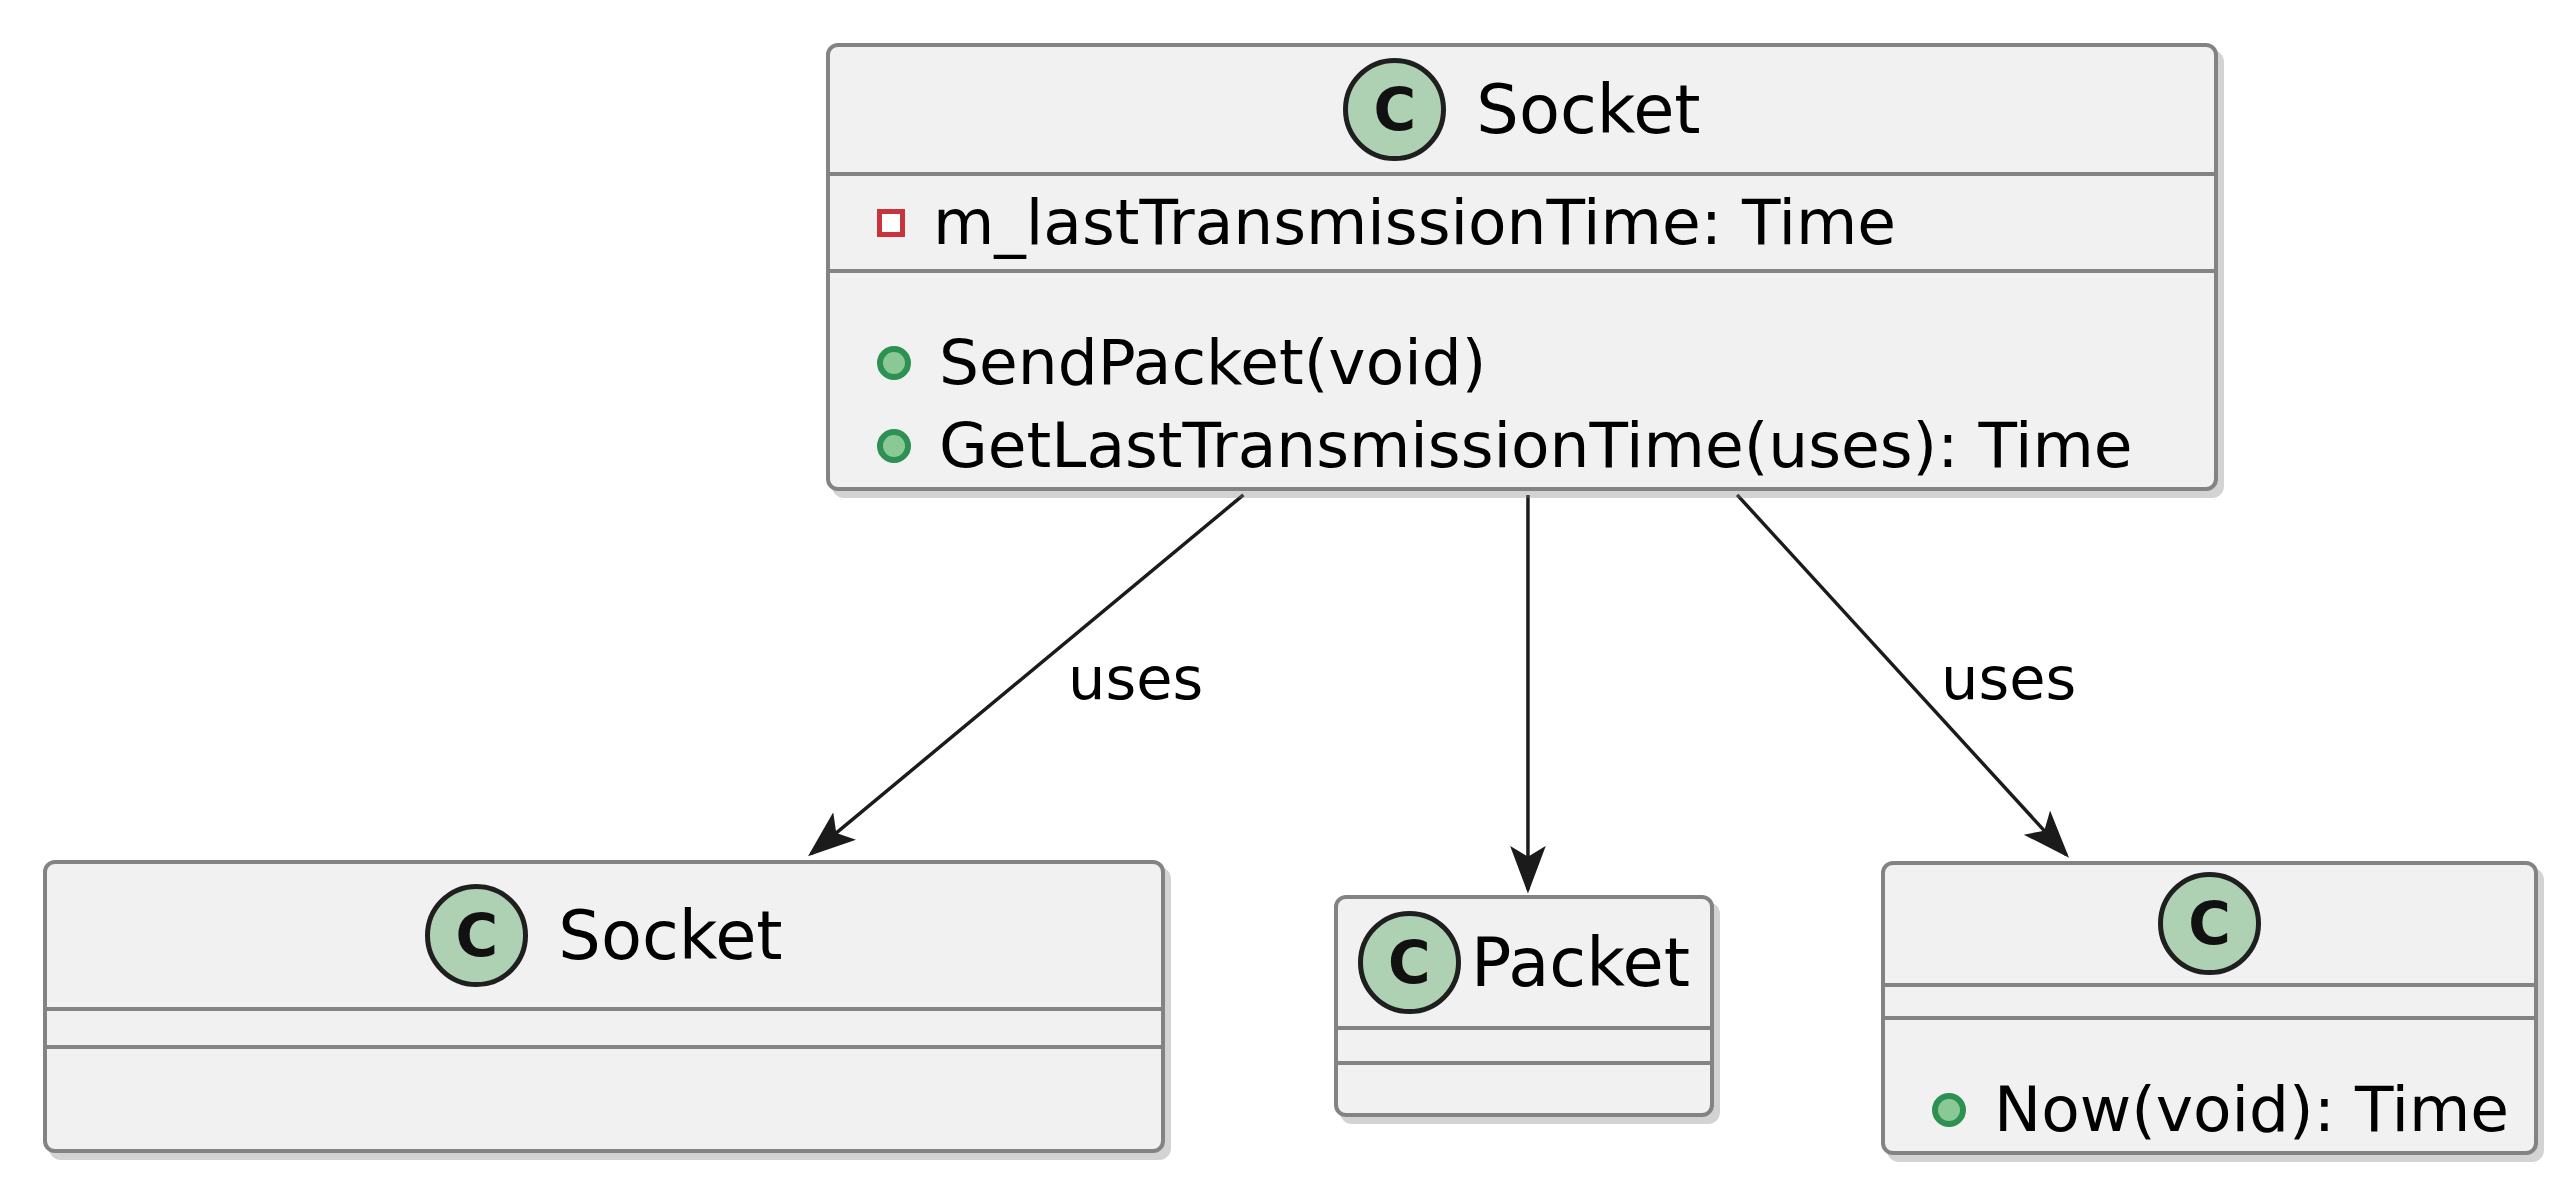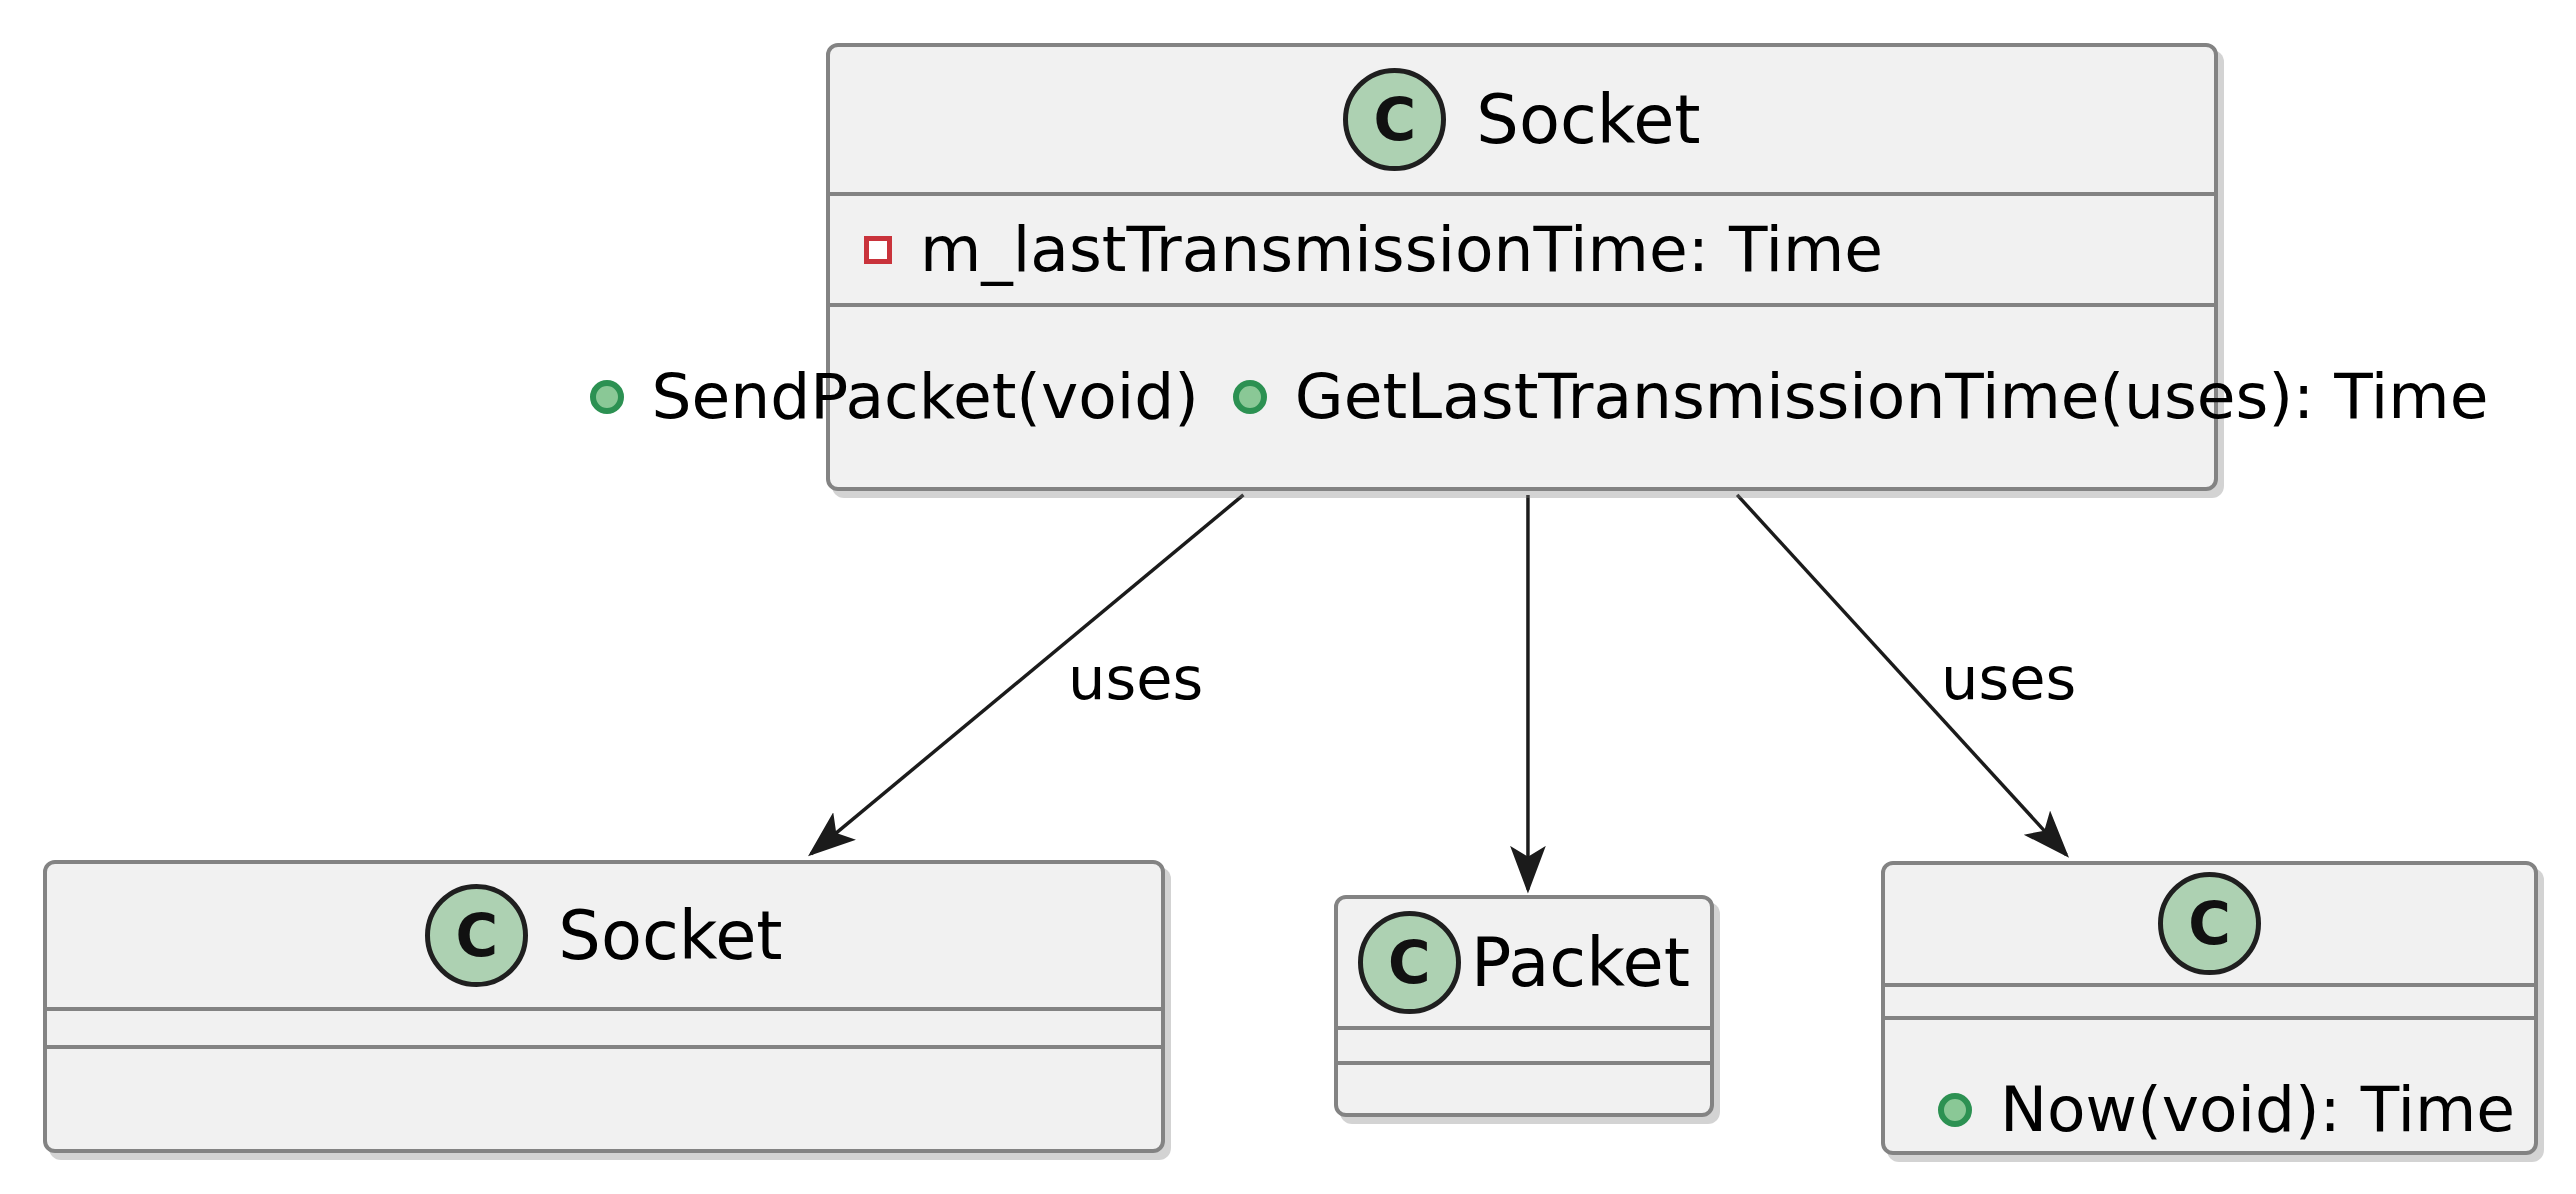--- a/index.html
+++ b/index.html
@@ -28,25 +28,25 @@
     border-bottom:4px solid var(--box-border,#838383);
     font-size:67px;
     white-space:nowrap;
   }
   .attrs{
     border-bottom:4px solid var(--box-border,#838383);
     display:flex;flex-direction:column;justify-content:center;
   }
   .methods{
     flex:1;
-    display:flex;flex-direction:row;justify-content:center;margin-top:48px;
+    display:flex;flex-direction:column;justify-content:center;margin-top:48px;
   }
   .member{
     display:flex;align-items:center;
-    padding-left:34px;
+    padding-left:47px;
     gap:28px;
     height:83px;
     font-size:63px;
     white-space:nowrap;
   }
   .stereo-circle{
     box-sizing:border-box;
     width:103px;height:103px;
     border-radius:50%;
     background:var(--class-icon-fill,#ADD1B2);

